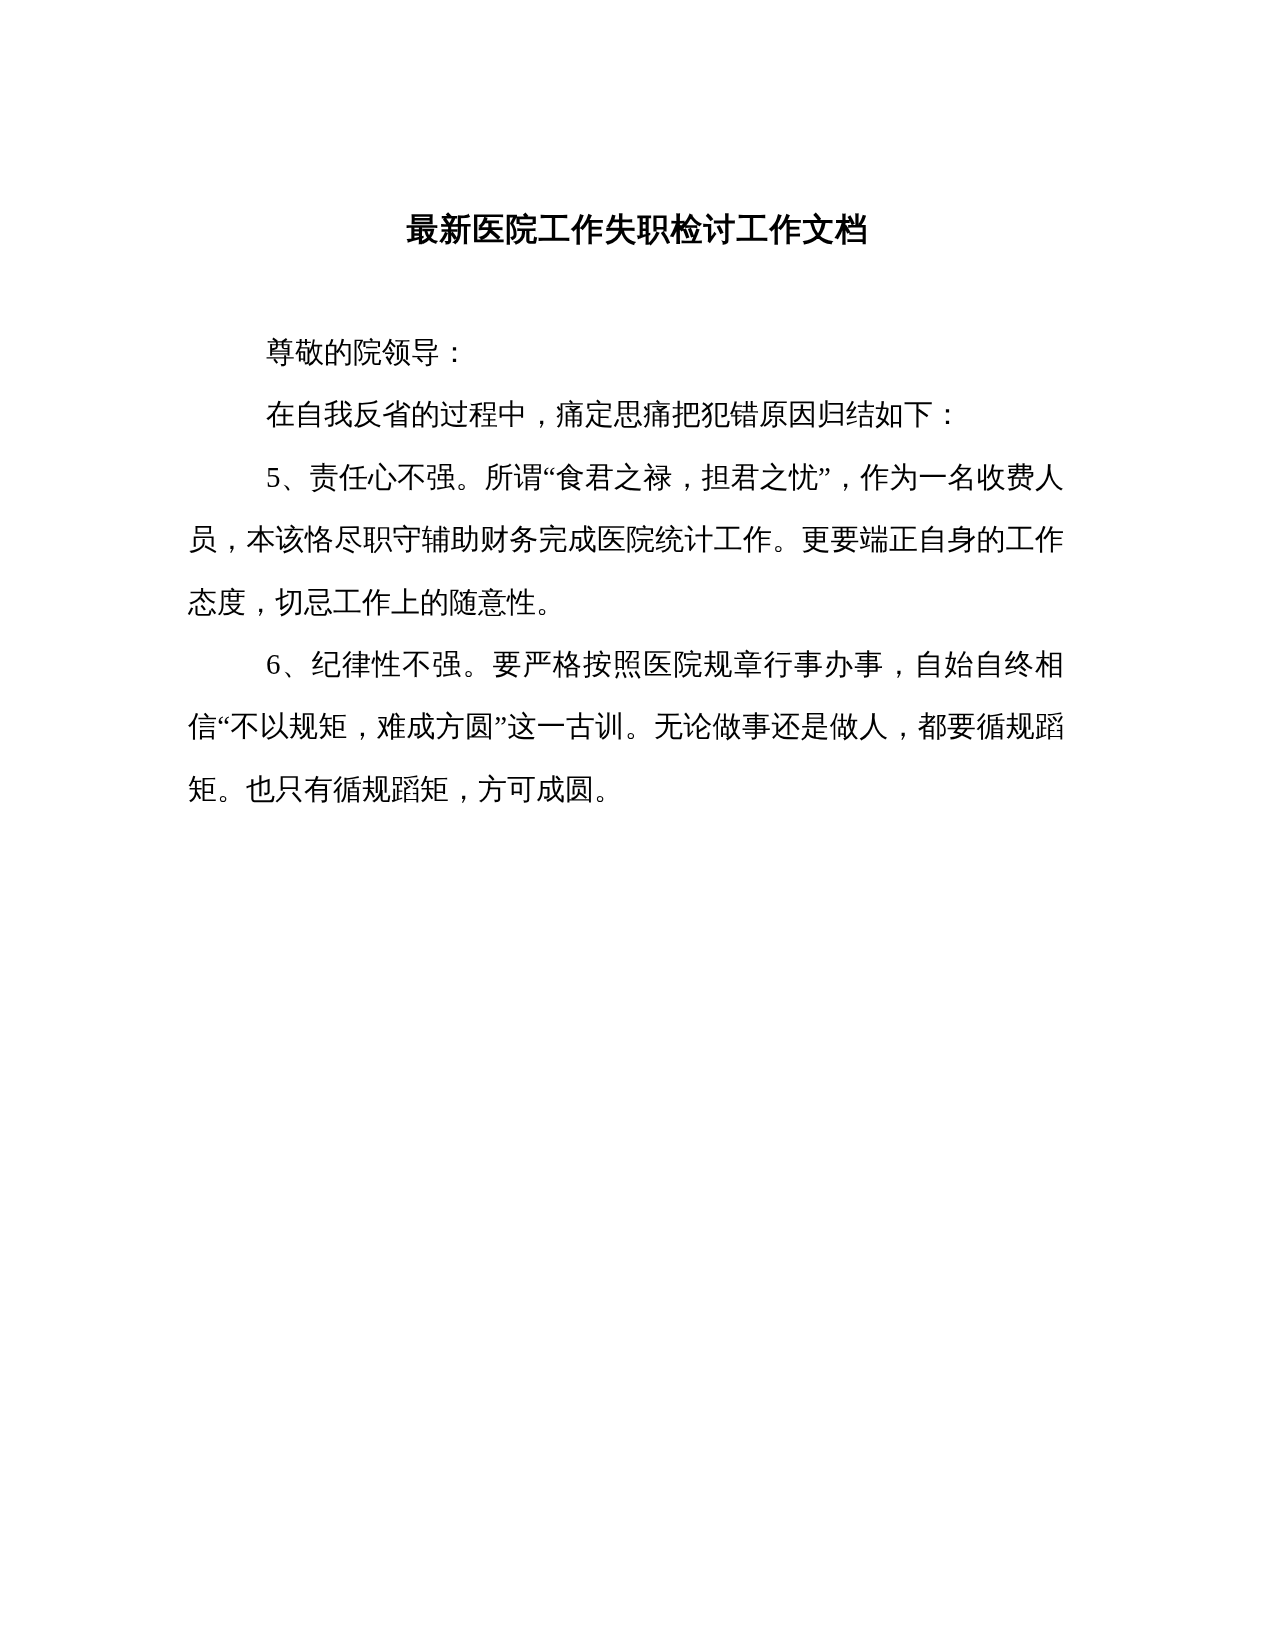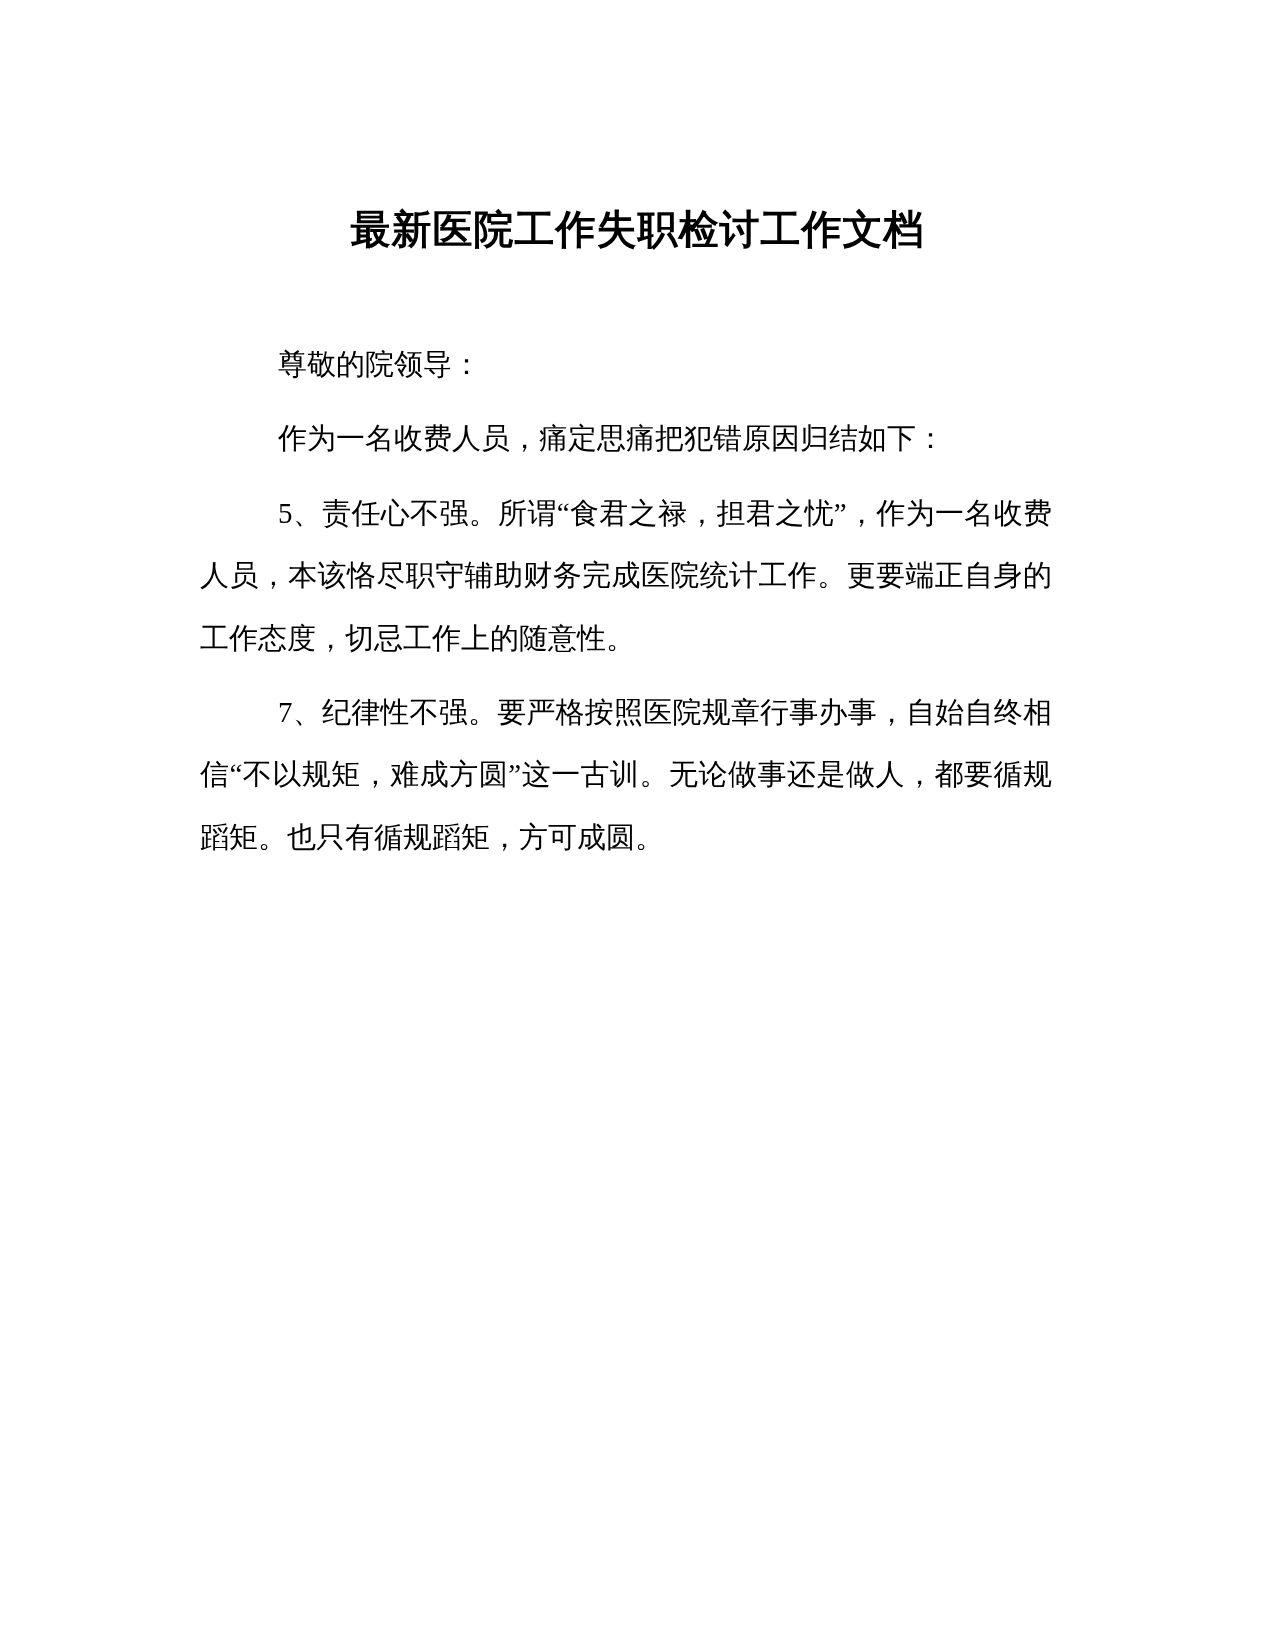--- a/index.html
+++ b/index.html
@@ -17,48 +17,48 @@
   }
   .doc-title {
     position: absolute;
     top: 207px;
     left: 0;
     right: 0;
     margin: 0;
     text-align: center;
     font-family: "Liberation Sans", "DejaVu Sans", sans-serif;
     font-weight: 700;
-    font-size: 40px;
+    font-size: 32px;
     line-height: 44px;
     letter-spacing: 1px;
     color: #000000;
   }
   .doc-body {
     position: absolute;
     left: 188px;
     top: 321px;
     width: 876px;
     font-family: "Liberation Serif", "DejaVu Serif", serif;
     font-size: 29px;
     line-height: 62.4px;
     color: #000000;
     text-align: justify;
   }
   .para {
-    margin: 12px;
+    margin: 0;
     padding: 0;
     text-indent: 78px;
     word-break: break-all;
   }
 </style>
 </head>
 <body>
 
 <div class="page">
   <h1 class="doc-title">最新医院工作失职检讨工作文档</h1>
 
   <div class="doc-body">
     <p class="para">尊敬的院领导：</p>
-    <p class="para">作为一名收费人员，痛定思痛把犯错原因归结如下：</p>
+    <p class="para">在自我反省的过程中，痛定思痛把犯错原因归结如下：</p>
     <p class="para">5、责任心不强。所谓“食君之禄，担君之忧”，作为一名收费人员，本该恪尽职守辅助财务完成医院统计工作。更要端正自身的工作态度，切忌工作上的随意性。</p>
-    <p class="para">7、纪律性不强。要严格按照医院规章行事办事，自始自终相信“不以规矩，难成方圆”这一古训。无论做事还是做人，都要循规蹈矩。也只有循规蹈矩，方可成圆。</p>
+    <p class="para">6、纪律性不强。要严格按照医院规章行事办事，自始自终相信“不以规矩，难成方圆”这一古训。无论做事还是做人，都要循规蹈矩。也只有循规蹈矩，方可成圆。</p>
   </div>
 </div>
 
 </body></html>

